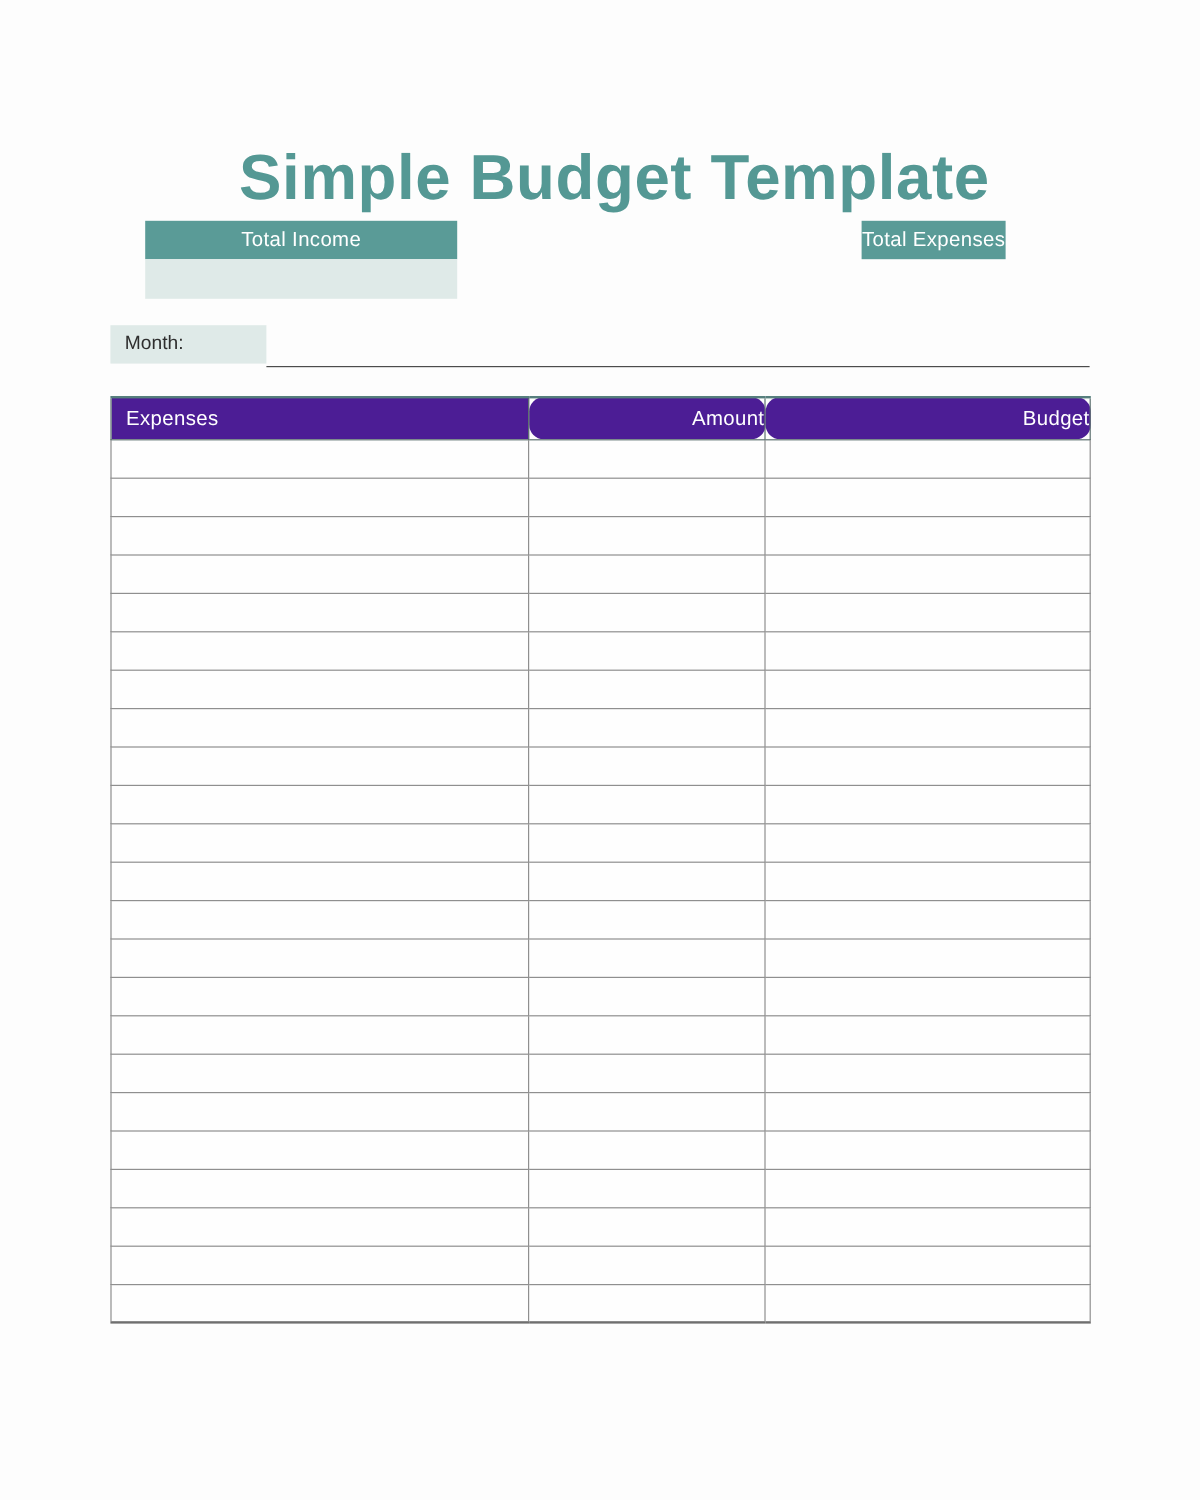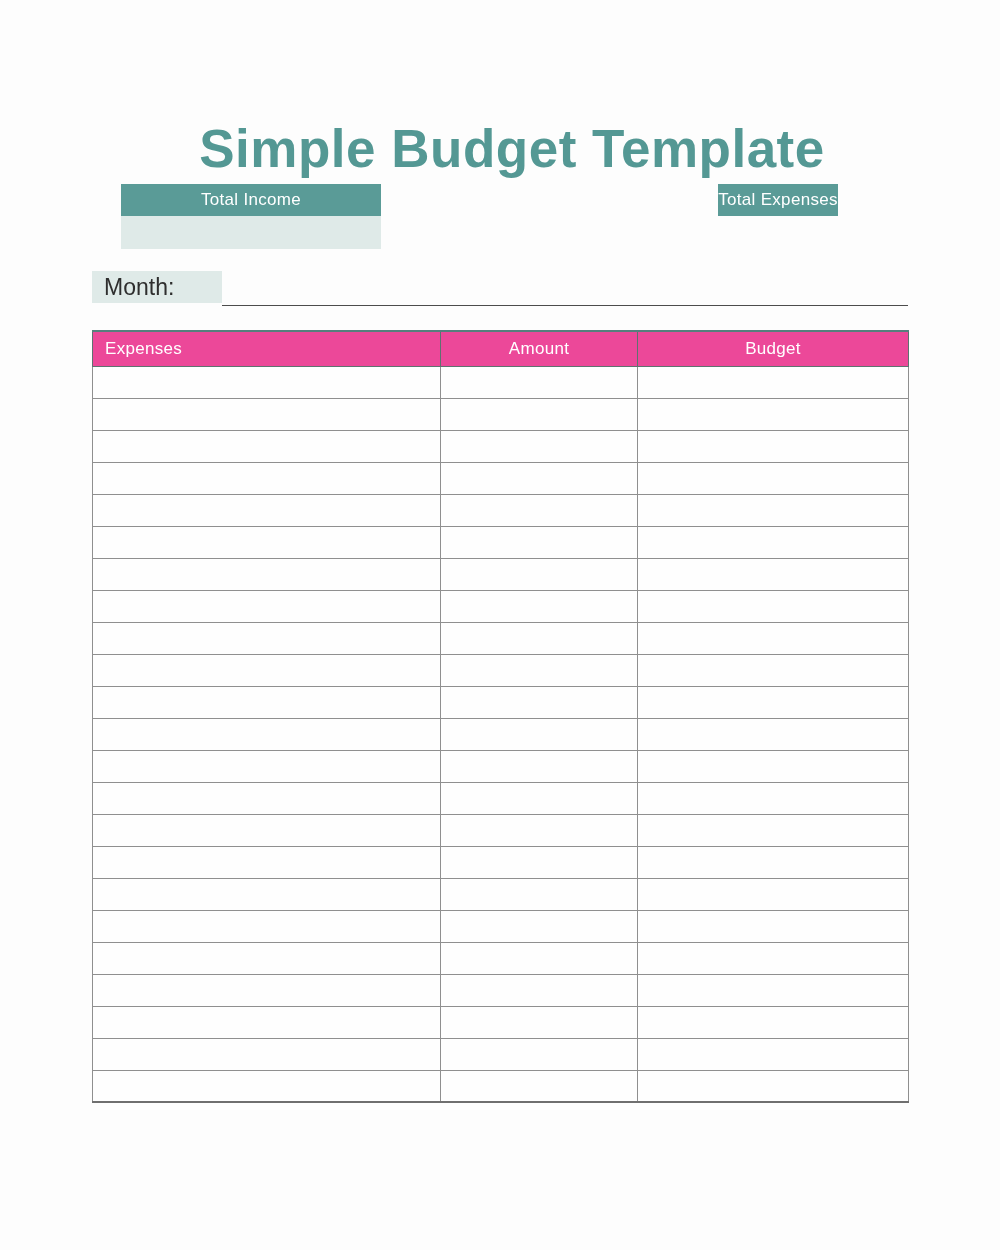--- a/index.html
+++ b/index.html
@@ -69,21 +69,21 @@
     height: 36px;
   }
   .month-label {
     position: absolute;
     left: 0;
     top: 0;
     width: 130px;
     height: 32px;
     background: #dfeae8;
     color: #2e2e2e;
-    font-size: 23px;
+    font-size: 16px;
     line-height: 32px;
     padding-left: 12px;
   }
   .month-line {
     position: absolute;
     left: 130px;
     right: 0;
     top: 0;
     height: 35px;
     border-bottom: 1.5px solid #4c4c4c;
@@ -101,30 +101,30 @@
     width: 816px;
     border-collapse: collapse;
     table-layout: fixed;
   }
   .budget-table col.c-expenses { width: 348px; }
   .budget-table col.c-amount   { width: 197px; }
   .budget-table col.c-notes    { width: 271px; }
 
   .budget-table th {
     height: 35px;
-    background: #ec4899;
+    background: #4c1d95;
     color: #ffffff;
     font-size: 17px;
     font-weight: normal;
     letter-spacing: 0.3px;
     border: 1px solid #5e7270;
     border-top: 2px solid #567f7d;
   }
   .budget-table th.left { text-align: left; padding-left: 12px; }
-  .budget-table th.center { text-align: center; }
+  .budget-table th.center { text-align: right; border-radius: 12px; }
 
   .budget-table td {
     height: 32px;
     background: #fefefe;
     border: 1px solid #8f8f8f;
     font-size: 15px;
     color: #333333;
     padding: 0 8px;
   }
   .budget-table tr:last-child td { border-bottom: 2px solid #6f6f6f; }

